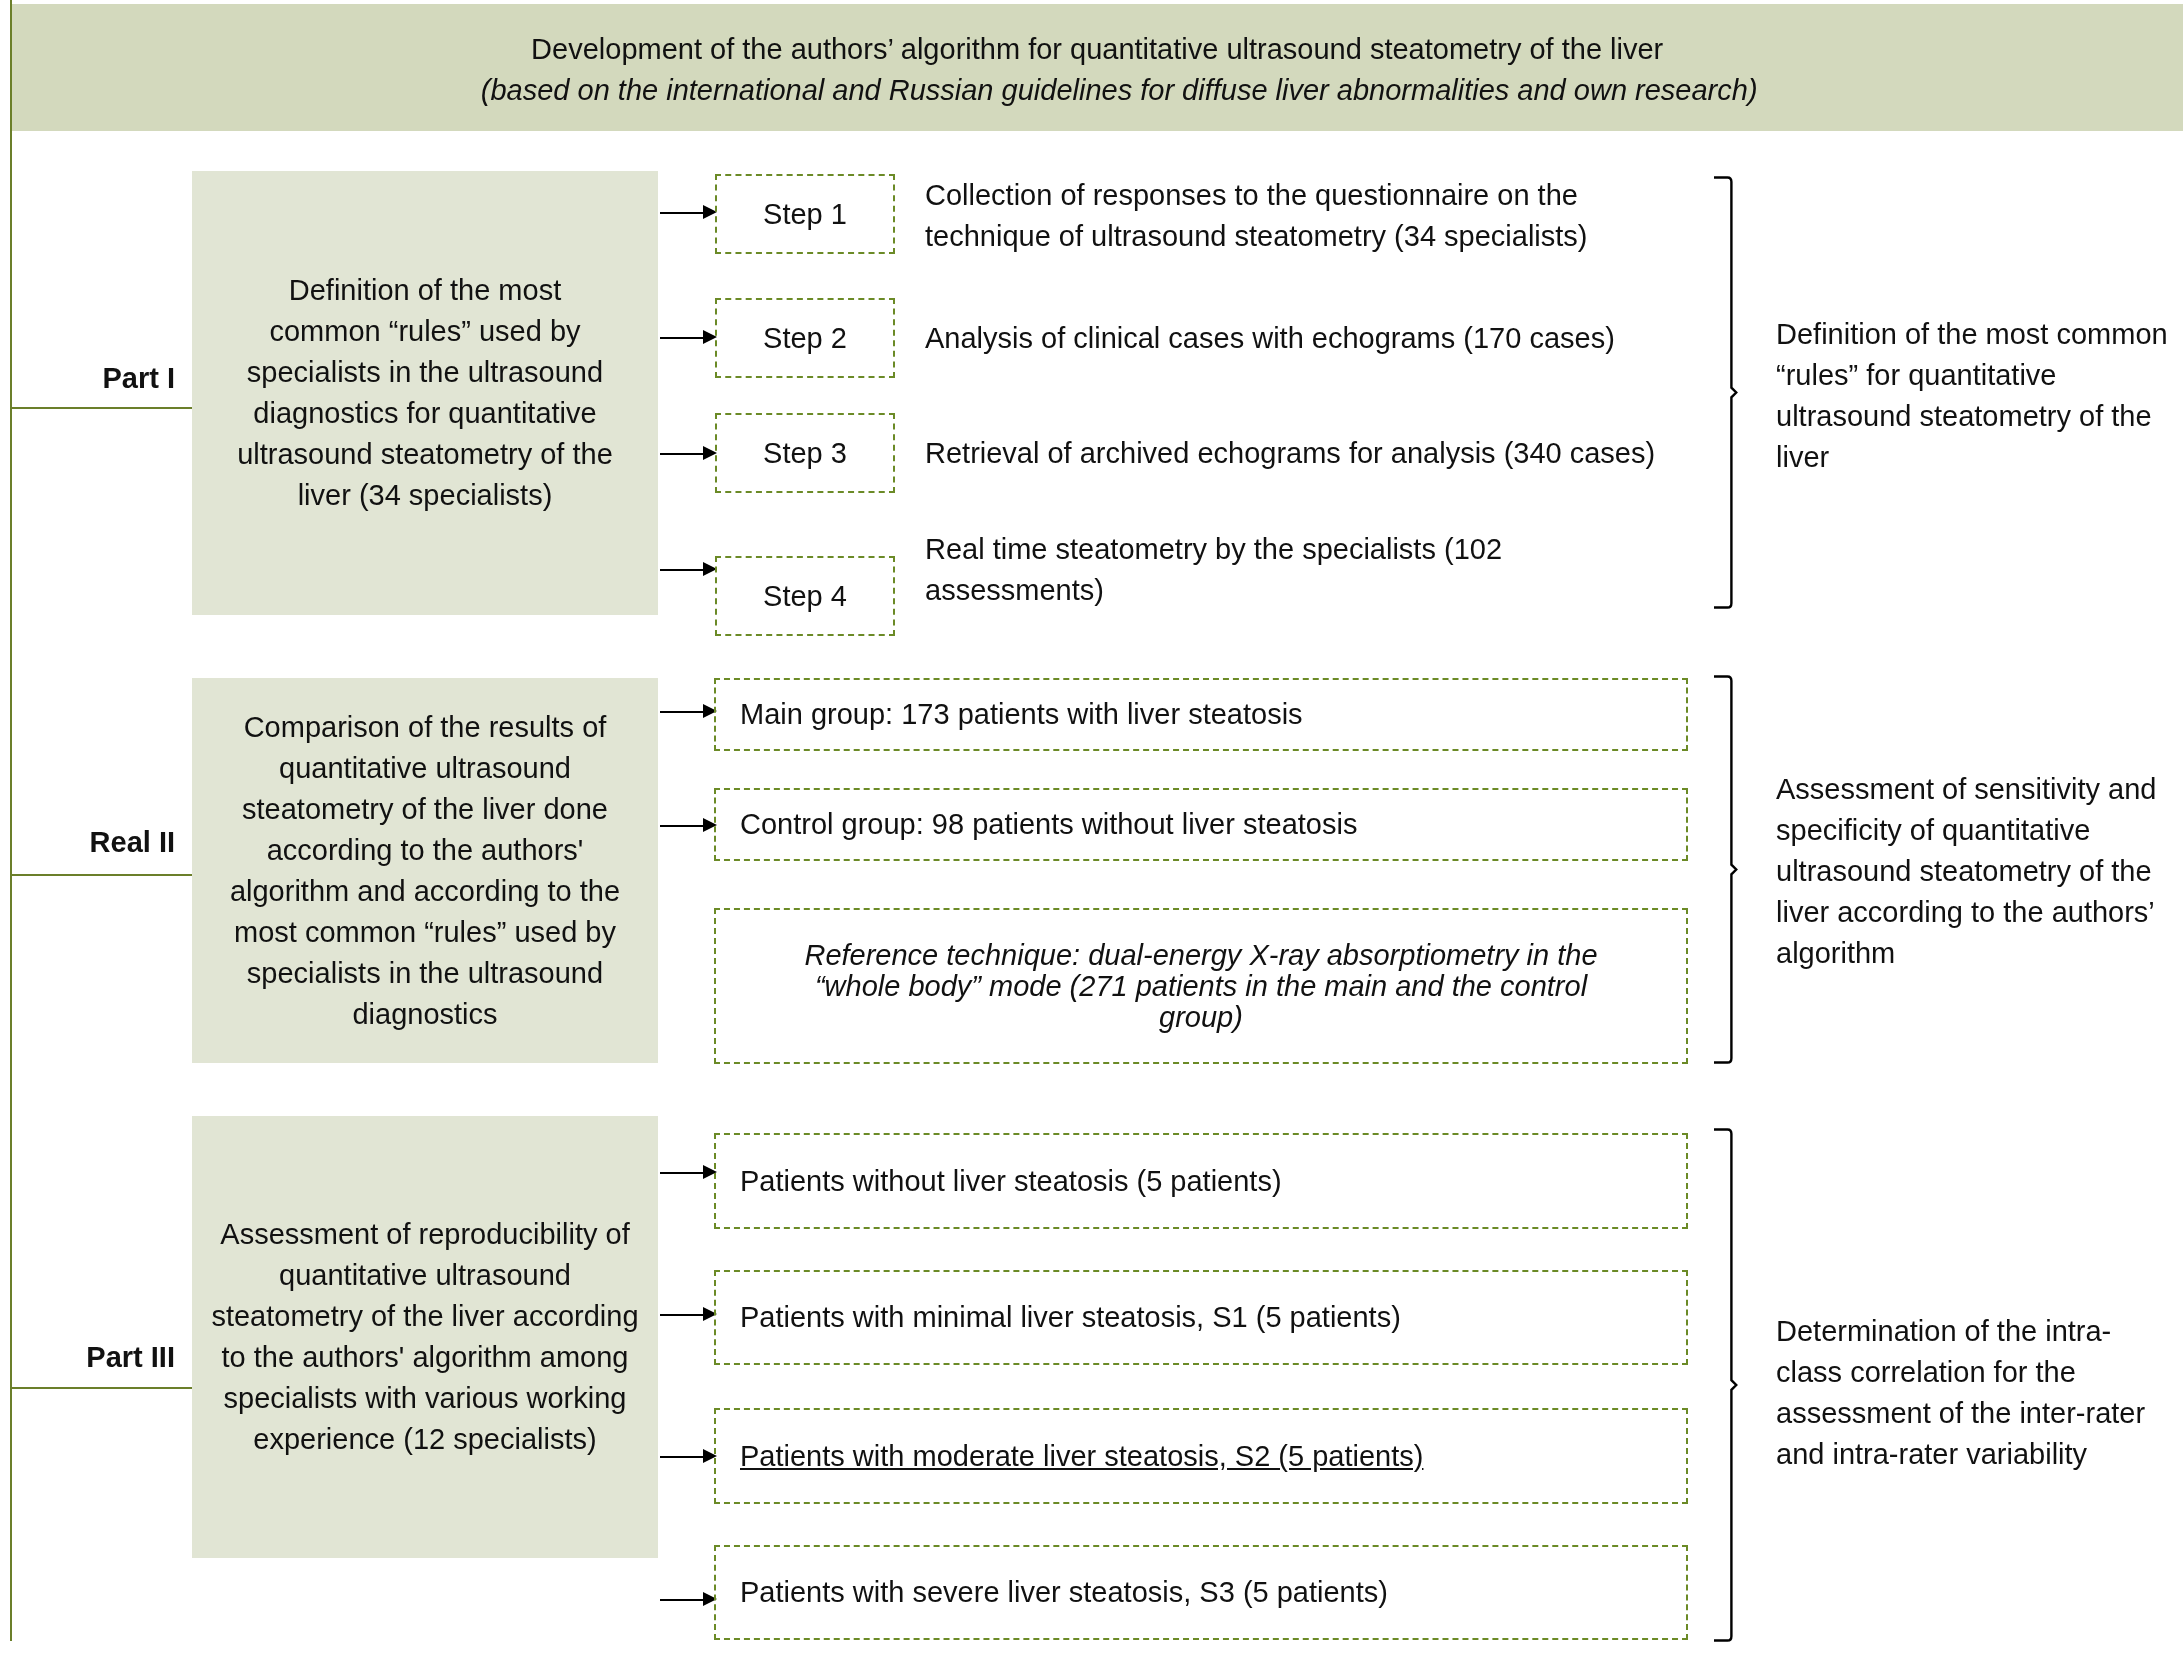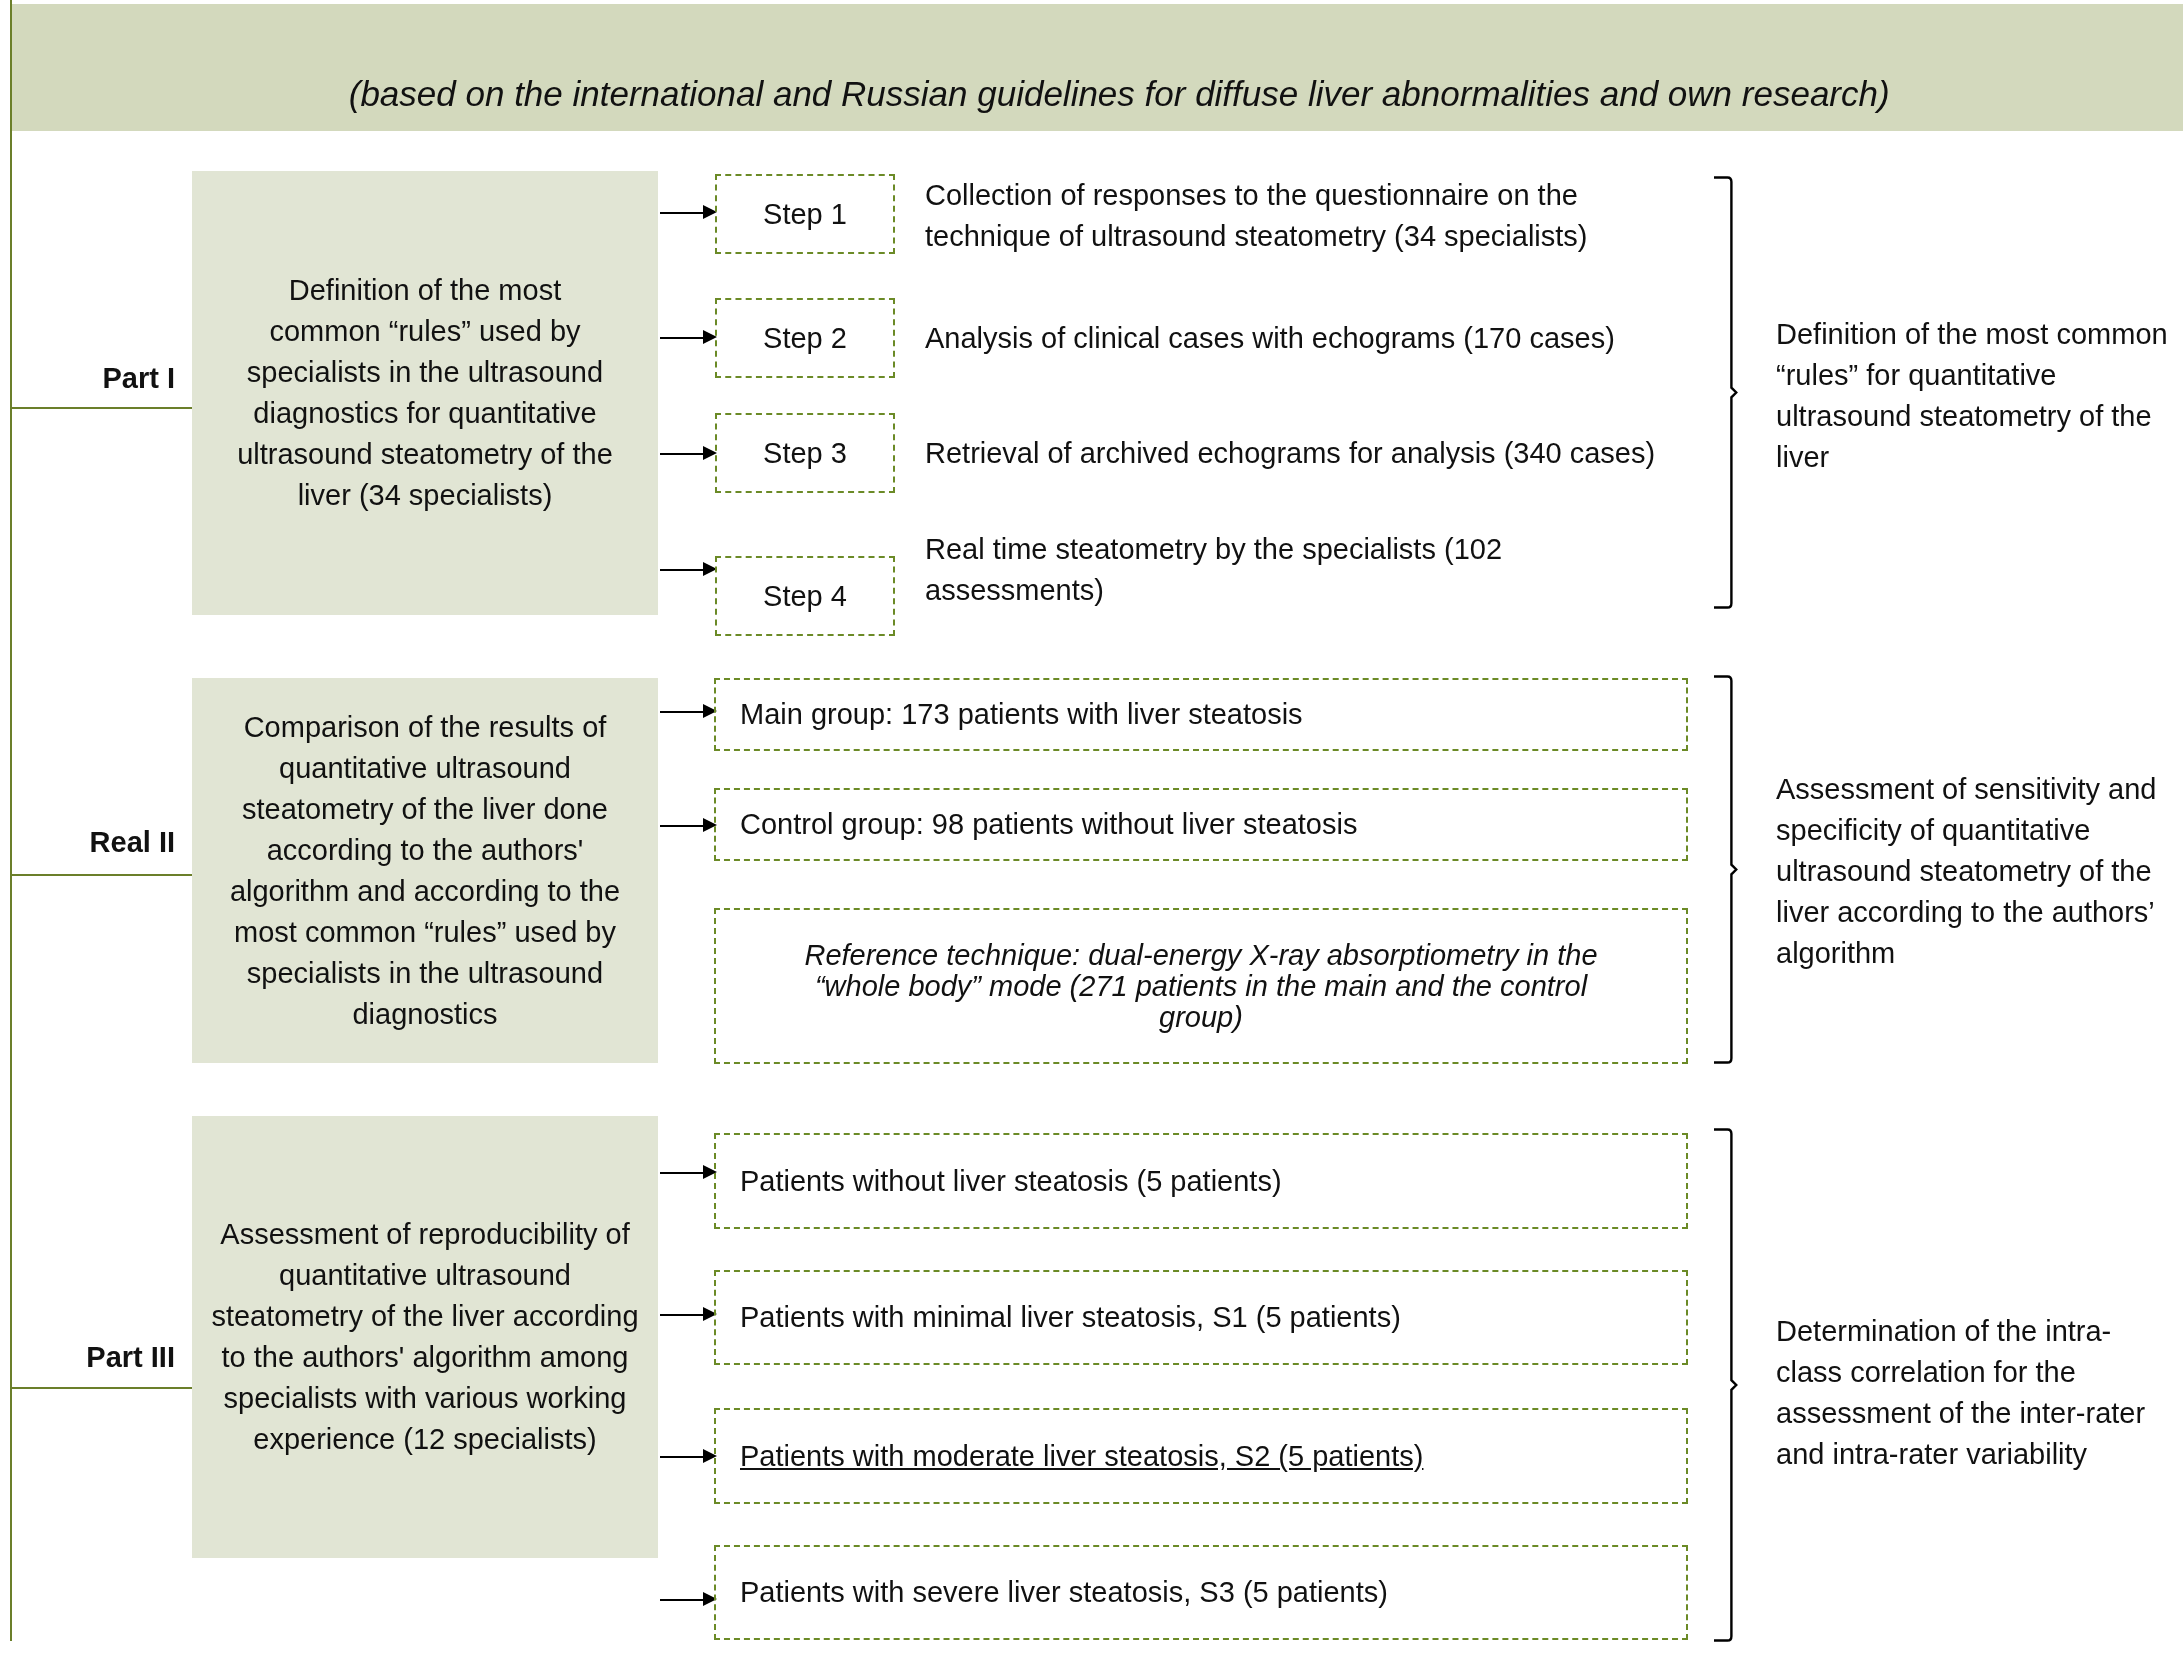--- a/index.html
+++ b/index.html
@@ -1,40 +1,41 @@
 <!DOCTYPE html>
 <html style="font-size:7.8px"><head>
 <meta charset="utf-8">
 <style>
   html, body { margin:0; padding:0; background:#ffffff; }
   body { width:2183px; height:1675px; position:relative; overflow:hidden;
          font-family:"Liberation Sans", "DejaVu Sans", sans-serif; color:#111; }
   .abs { position:absolute; }
   .header { left:10.7px; top:3.9px; width:2173px; height:127px; background:#d3d9bd; }
   .header-title { position:absolute; left:0; right:0; top:29px; text-align:center; font-size:29px; }
-  .header-sub { position:absolute; left:0; right:0; top:70px; text-align:center; font-size:35px; font-style:italic;padding-left:44px; }
+  .header-sub { position:absolute; left:0; right:0; top:70px; text-align:center; font-size:29px; font-style:italic;padding-left:44px; }
   .vline { left:9.7px; top:0; width:2.4px; height:1641px; background:#6b7f2a; }
   .hline { left:9.7px; height:2.4px; width:183px; background:#6b7f2a; }
   .part-label { left:29px; width:146px; font-size:29px; font-weight:bold; text-align:right; }
   .green-box { left:192px; width:466px; background:#e1e5d4; display:flex; align-items:center; justify-content:center; text-align:center; font-size:29px; line-height:41px; box-sizing:border-box; padding:0 14.6px; }
   .dash-box { border:2.9px dashed #6b8a26; box-sizing:border-box; display:flex; align-items:center; font-size:29px; }
   .step-box { left:715px; width:180px; justify-content:center; }
   .step-text { left:925px; font-size:29px; line-height:41px; display:flex; align-items:center; }
   .wide-box { left:714px; width:974px; padding-left:24px; }
   .ref-box { justify-content:center; text-align:center; font-style:italic; line-height:31px; padding:0 19.4px; }
   .arrow { height:2.4px; width:51px; left:660px; background:#000; }
   .arrow::after { content:""; position:absolute; right:-5.8px; top:-6.8px; border-left:14.6px solid #000; border-top:7.8px solid transparent; border-bottom:7.8px solid transparent; }
   .brace { left:1714px; width:29px; }
   .brace svg { width:100%; height:100%; display:block; }
   .brace-text { left:1776px; font-size:29px; line-height:41px; width:398px; }
 </style>
 </head>
 <body>
 
 <div class="abs header">
+  <div class="header-title">Development of the authors’ algorithm for quantitative ultrasound steatometry of the liver</div>
   <div class="header-sub">(based on the international and Russian guidelines for diffuse liver abnormalities and own research)</div>
 </div>
 
 <div class="abs vline"></div>
 
 <div class="abs part-label" style="top:362px;">Part I</div>
 <div class="abs hline" style="top:407px;"></div>
 <div class="abs green-box" style="top:171px;height:444px;">
   <span style="max-width:389px;">Definition of the most common “rules” used by specialists in the ultrasound diagnostics for quantitative ultrasound steatometry of the liver (34 specialists)</span>
 </div>

